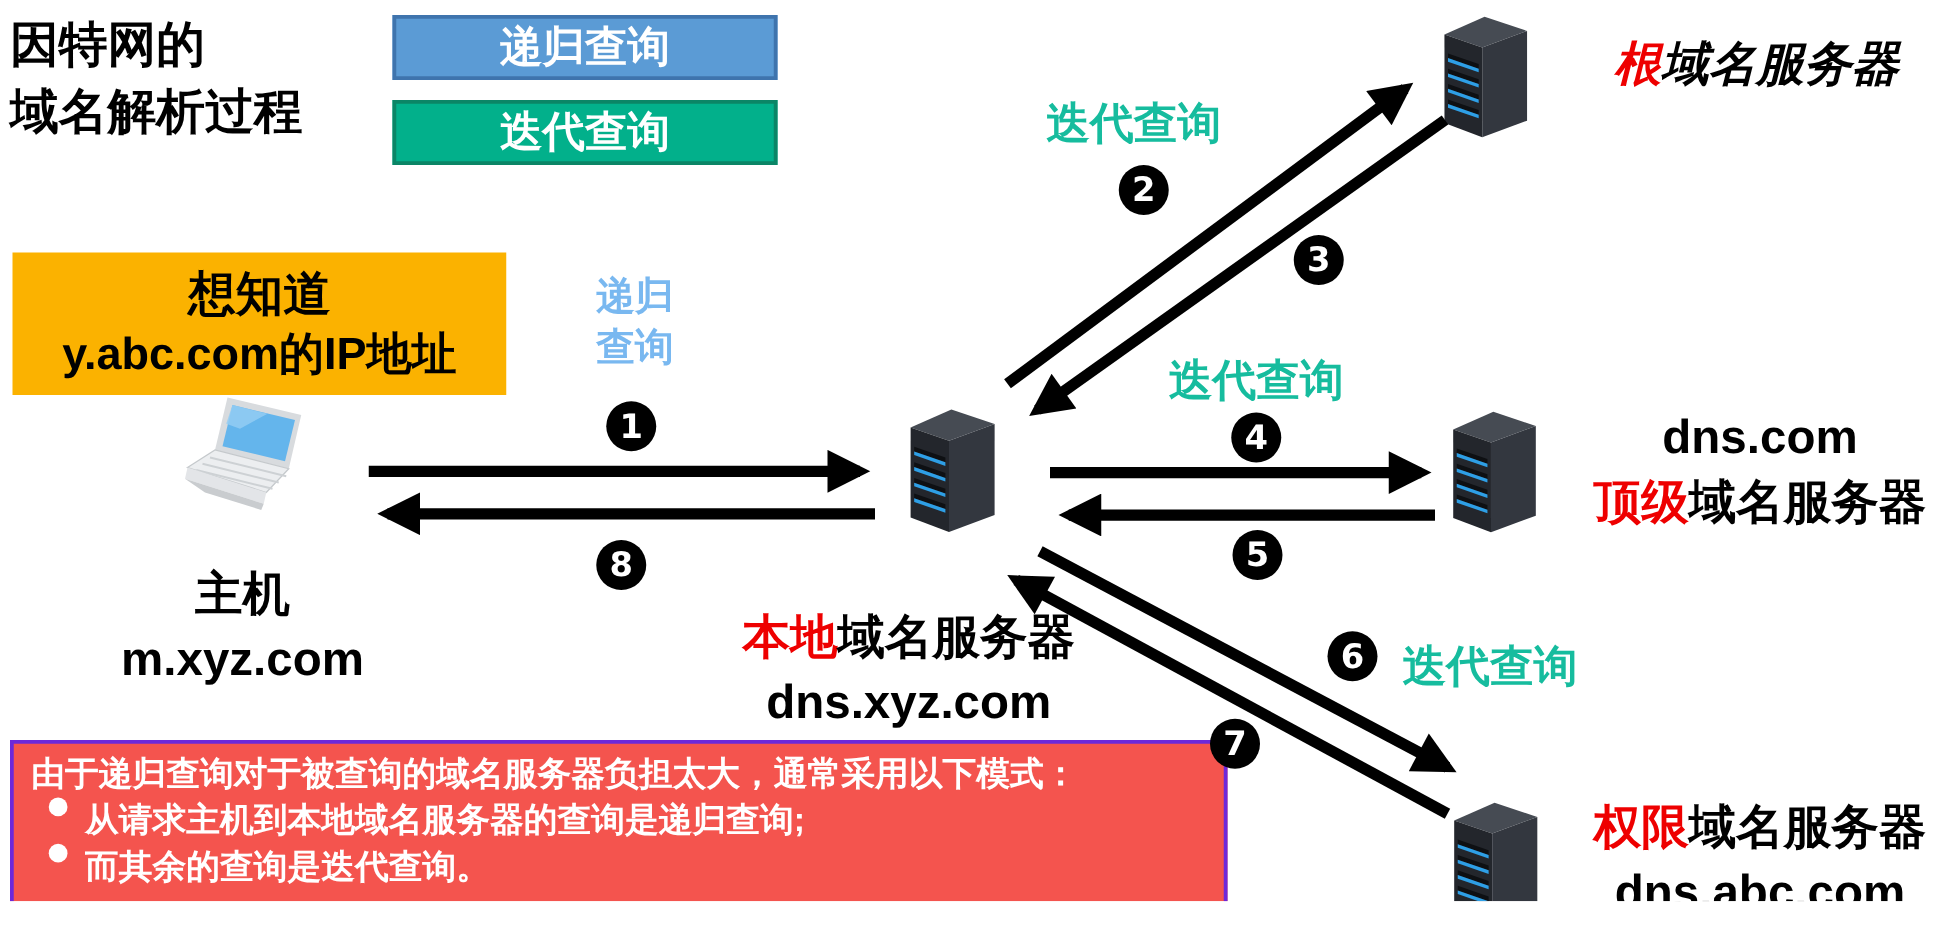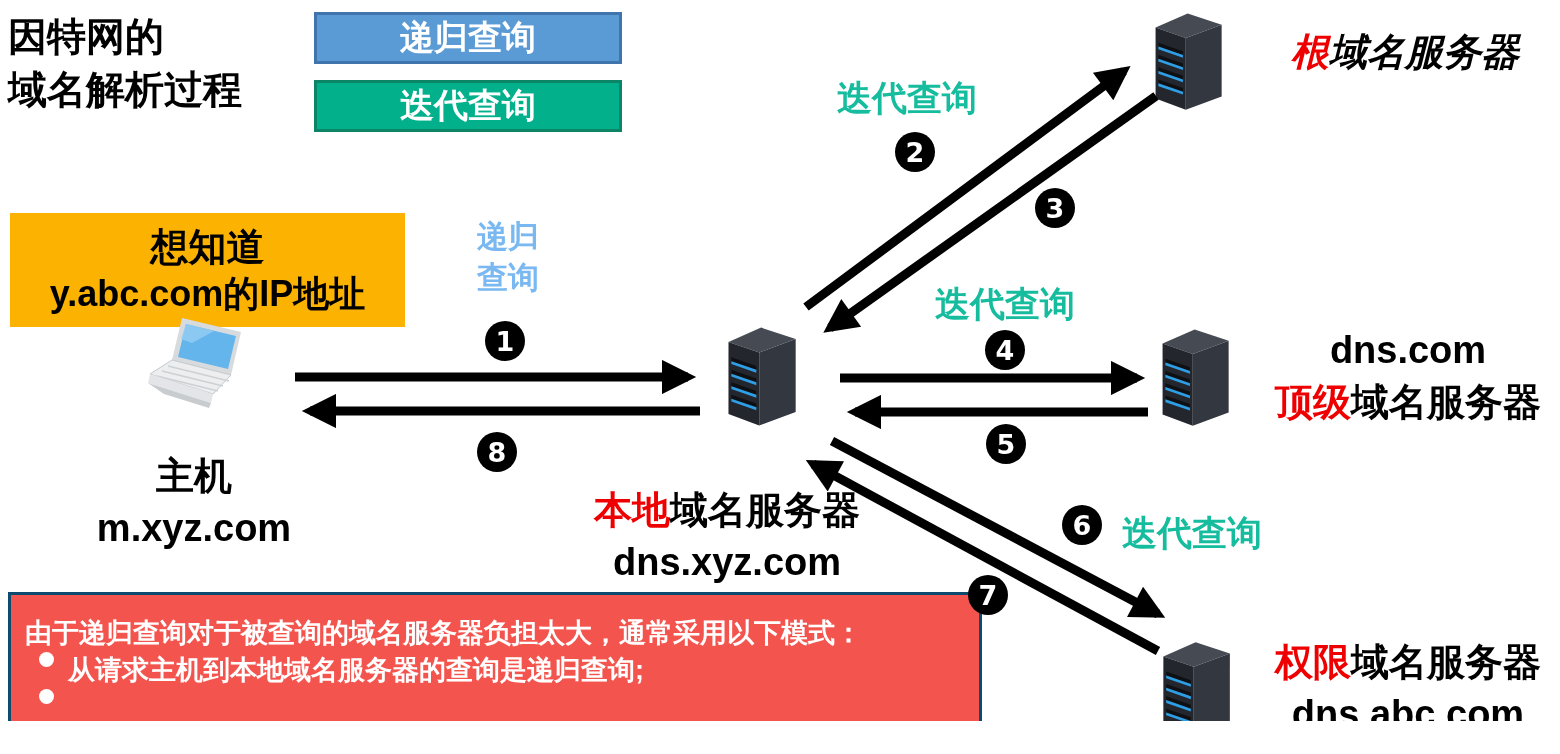--- a/index.html
+++ b/index.html
@@ -10,42 +10,42 @@
   
   .main-title{left:8px;top:10px;font-size:39px;line-height:53px;font-weight:bold;color:#000;white-space:nowrap;}
 
   
   .legend-box{left:298px;width:302px;height:46px;border:3px solid;display:flex;align-items:center;justify-content:center;
               color:#fff;font-size:34px;font-weight:bold;margin-left:16px;}
   .legend-recursive{top:12px;background:#5B9BD5;border-color:#3F74AD;}
   .legend-iterative{top:80px;background:#02B08B;border-color:#0B8566;}
 
   
-  .query-box{left:10px;top:213px;width:395px;height:114px;background:#FBB200;color:#000;font-weight:bold;
+  .query-box{left:10px;top:202px;width:395px;height:114px;background:#FBB200;color:#000;font-weight:bold;
              display:flex;flex-direction:column;align-items:center;justify-content:center;text-align:right;}
   .query-box .l1{font-size:38px;line-height:48px;}
   .query-box .l2{font-size:36px;line-height:46px;}
 
   
   .clabel{position:absolute;font-weight:bold;text-align:center;color:#000;}
   .hl{color:#EE0000;}
 
   
   .badge{position:absolute;width:40px;height:40px;border-radius:50%;background:#000;color:#fff;
          display:flex;align-items:center;justify-content:center;font-size:27px;font-weight:bold;
          transform:translate(-50%,-50%);z-index:6;font-family:"DejaVu Sans",sans-serif;}
 
   .blue-label{color:#79B8F0;font-size:31px;line-height:41px;}
   .teal-label{color:#16BC9E;font-size:35px;white-space:nowrap;}
 
   .two-line{font-size:38px;line-height:52px;white-space:nowrap;}
 
   
-  .note-box{left:8px;top:592px;width:954px;height:129px;background:#F4544E;border:3px solid #0c4a6e;
-            color:#fff;font-weight:bold;font-size:27px;line-height:37px;padding:20px 0 0 14px;box-sizing:content-box;z-index:2;}
+  .note-box{left:8px;top:592px;width:954px;height:129px;background:#F4544E;border:3px solid #6d28d9;
+            color:#fff;font-weight:bold;font-size:27px;line-height:37px;padding:6px 0 0 14px;box-sizing:content-box;z-index:2;}
   .note-row{display:flex;align-items:flex-start;}
   .bullet-dot{width:15px;height:15px;border-radius:50%;background:#fff;margin:0 14px 0 14px;flex:0 0 auto;}
 
   svg.overlay{position:absolute;left:0;top:0;z-index:4;}
   svg.icon{position:absolute;z-index:3;}
 </style>
 </head>
 <body>
 
 <div id="canvas">
@@ -166,16 +166,17 @@
   <div class="badge" style="left:497px;top:452px;">8</div>
 
   <div class="abs note-box">
     <div>由于递归查询对于被查询的域名服务器负担太大，通常采用以下模式：</div>
     <div class="note-row">
       <span class="bullet-dot"></span>
       <span>从请求主机到本地域名服务器的查询是递归查询;</span>
     </div>
     <div class="note-row">
       <span class="bullet-dot"></span>
+      <span>而其余的查询是迭代查询。</span>
     </div>
   </div>
 
 </div>
 
 </body></html>

